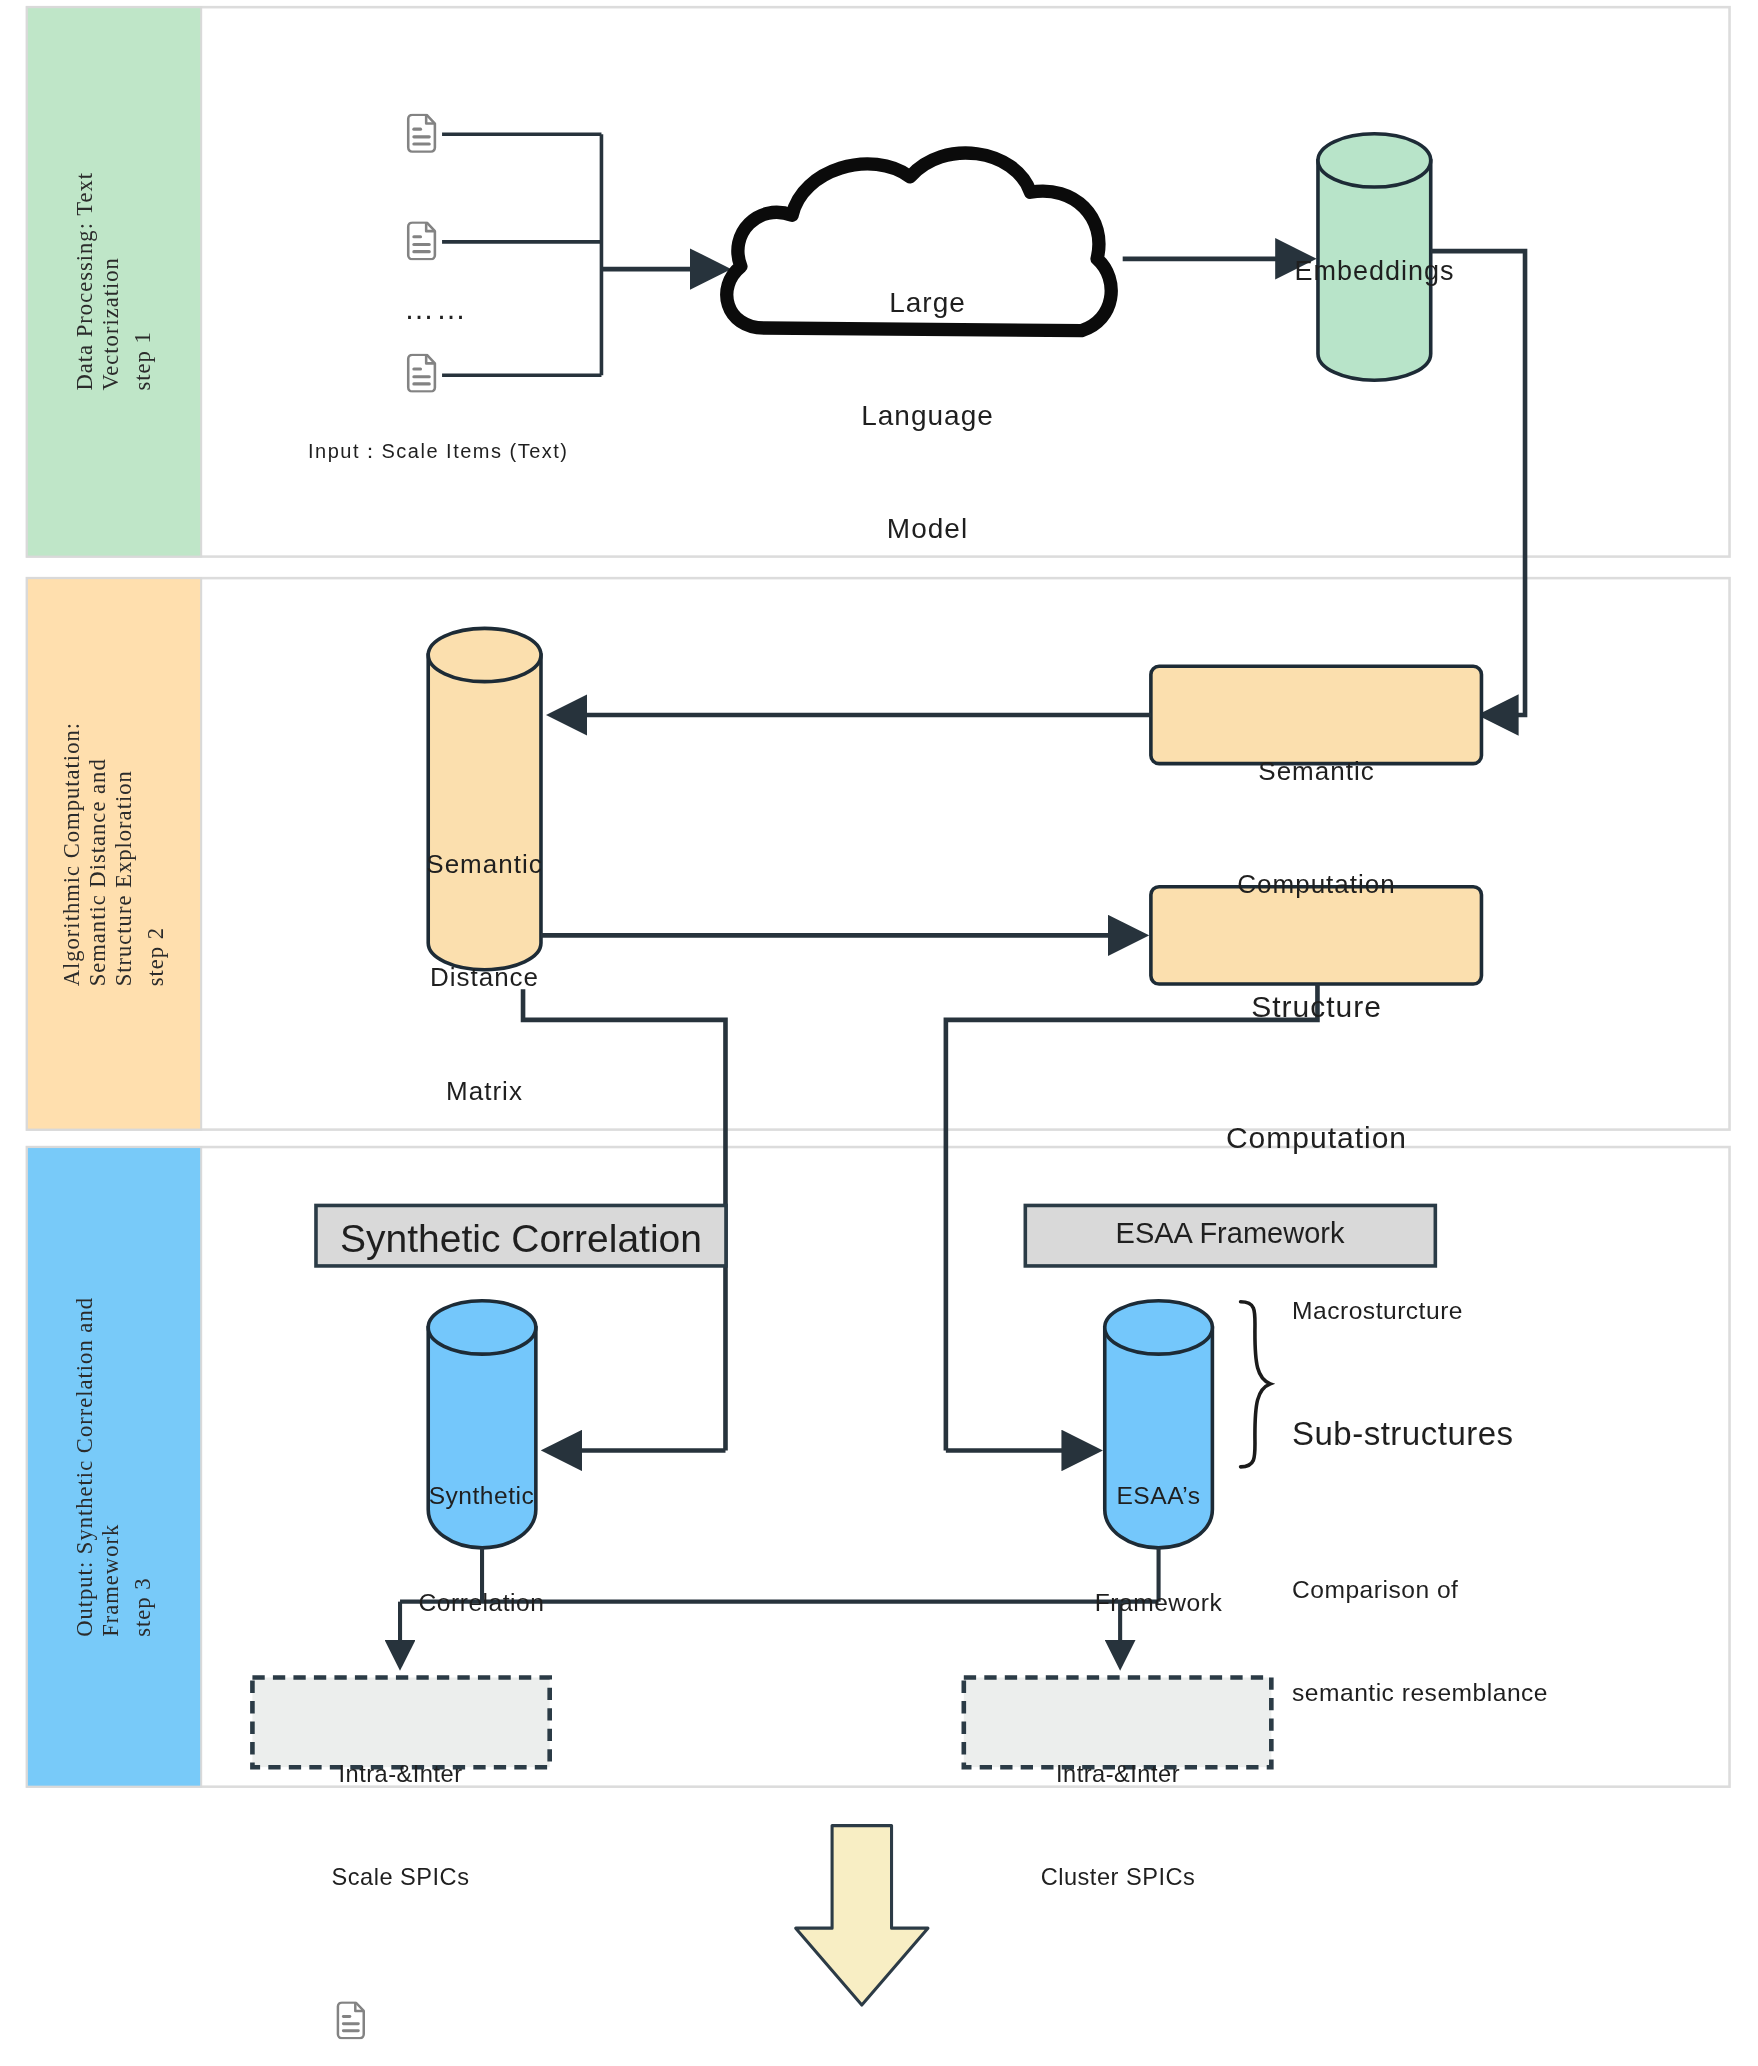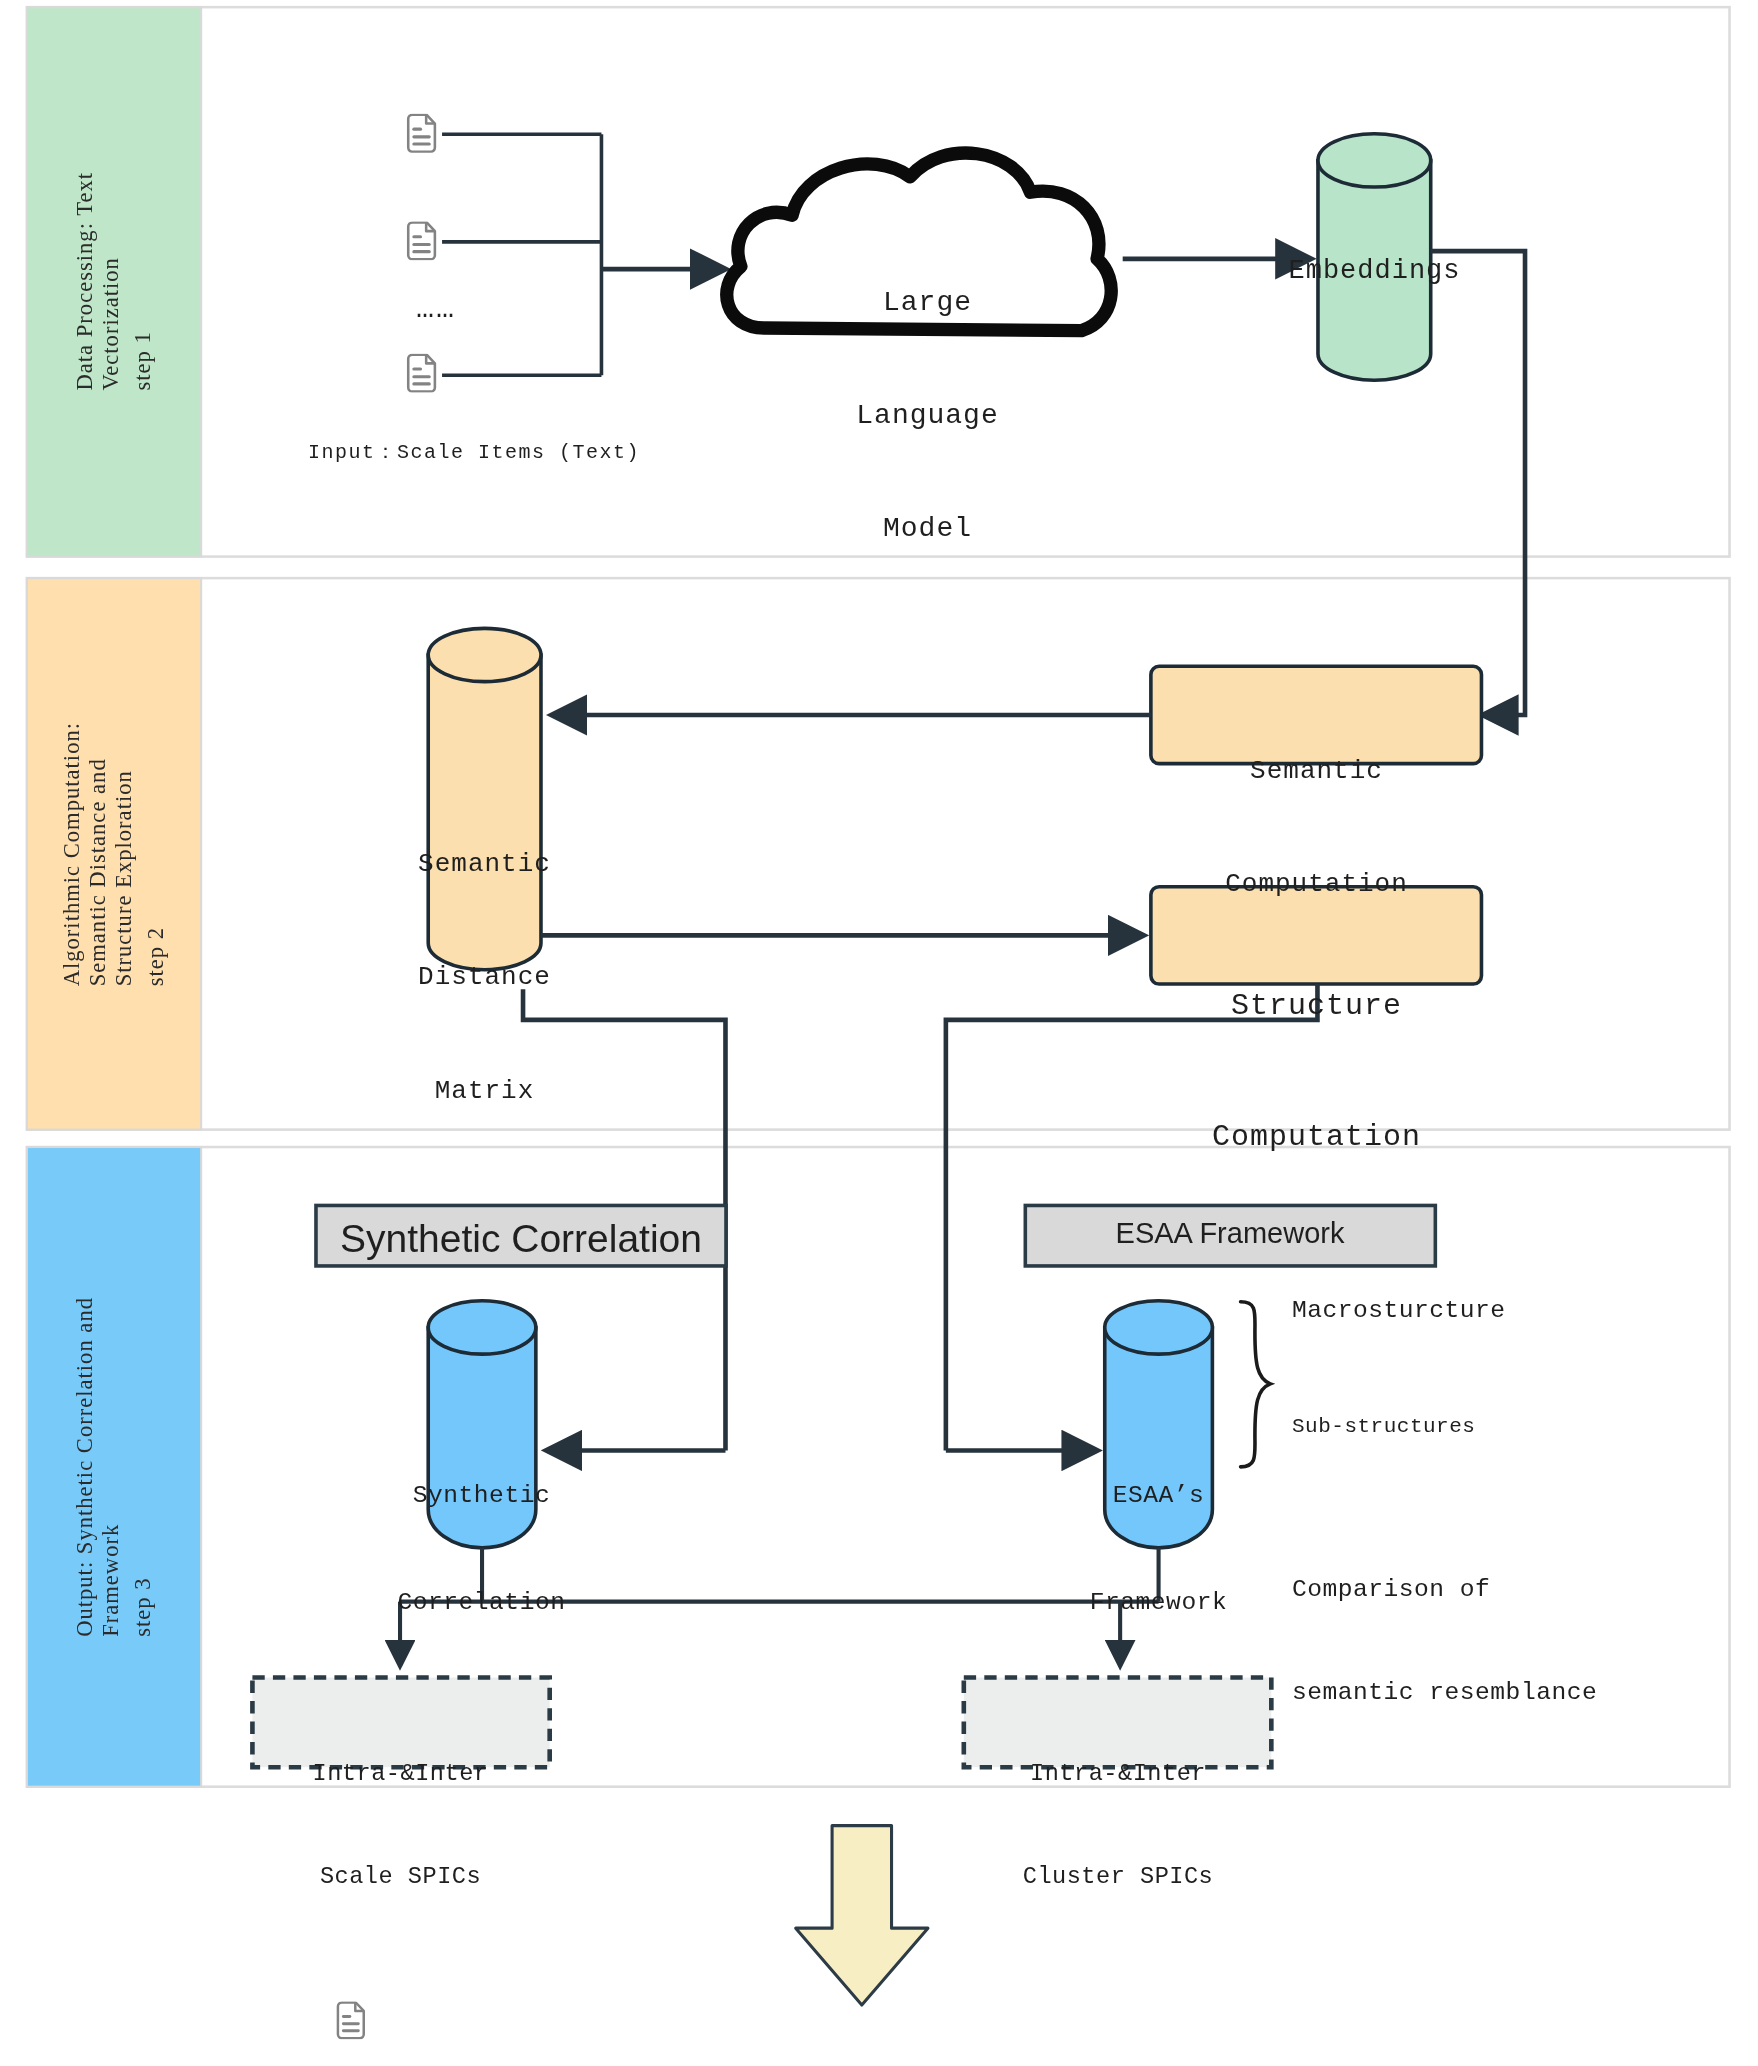--- a/index.html
+++ b/index.html
@@ -13,21 +13,21 @@
     writing-mode:vertical-rl;
     transform:rotate(180deg);
     font-family:"Liberation Serif", serif;
     color:#2b2b2b;
     white-space:pre;
     letter-spacing:1px;
     padding:0 3.1px;
   }
   .mono{font-family:"Liberation Mono", monospace;}
   .lbl{position:absolute;color:#1f1f1f;white-space:pre;text-align:center;
-       font-family:Liberation Mono, monospace;}
+       font-family:Liberation Sans, sans-serif;}
   .sanslbl{font-family:"Liberation Sans", sans-serif;}
 </style>
 </head>
 <body>
 
 <div id="stage">
 
   <svg class="layer" viewBox="0 0 3431 4031">
     <defs>
       <marker id="arrow" viewBox="0 0 12 12" refX="10" refY="6" markerWidth="9" markerHeight="9" orient="auto-start-reverse">
@@ -213,21 +213,21 @@
     <div>Correlation</div>
   </div>
 
   <div class="lbl" style="left:1056px;top:1407px;width:205px;font-size:24.6px;line-height:1.45;letter-spacing:0.5px;">
     <div>ESAA’s</div>
     <div>Framework</div>
   </div>
 
   <div class="lbl" style="left:1292px;top:1297px;width:410px;font-size:24.6px;text-align:left;letter-spacing:0.5px;">Macrosturcture</div>
 
-  <div class="lbl" style="left:1292px;top:1415px;width:410px;font-size:21px;text-align:left;letter-spacing:0.5px;">Sub-structures</div>
+  <div class="lbl" style="left:1292px;top:1415px;width:410px;font-size:33px;text-align:left;letter-spacing:0.5px;">Sub-structures</div>
 
   <div class="lbl" style="left:1292px;top:1504px;width:425px;font-size:24.6px;text-align:left;line-height:1.4;letter-spacing:0.5px;">
     <div>Comparison of</div>
     <div>semantic resemblance</div>
   </div>
 
   <div class="lbl" style="left:252px;top:1689px;width:297px;font-size:23.6px;line-height:1.45;letter-spacing:0.5px;">
     <div>Intra-&amp;Inter</div>
     <div>Scale SPICs</div>
   </div>

